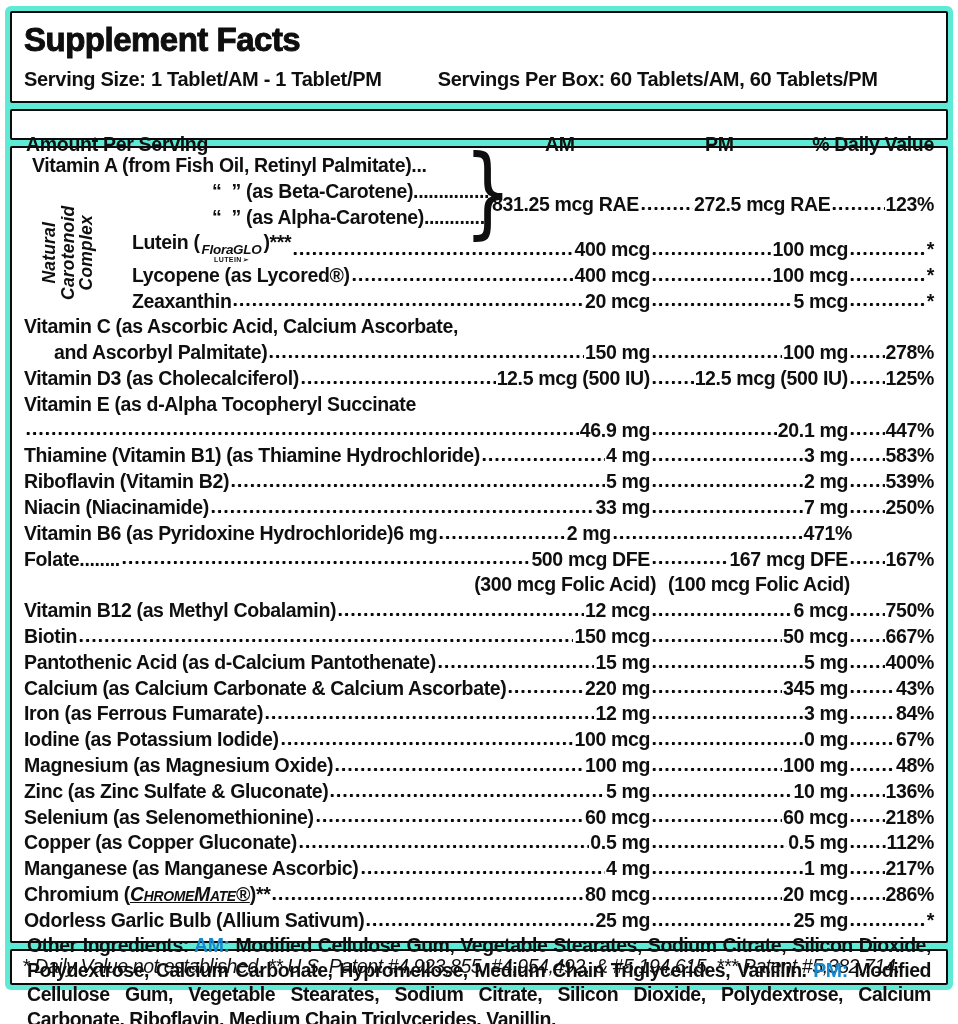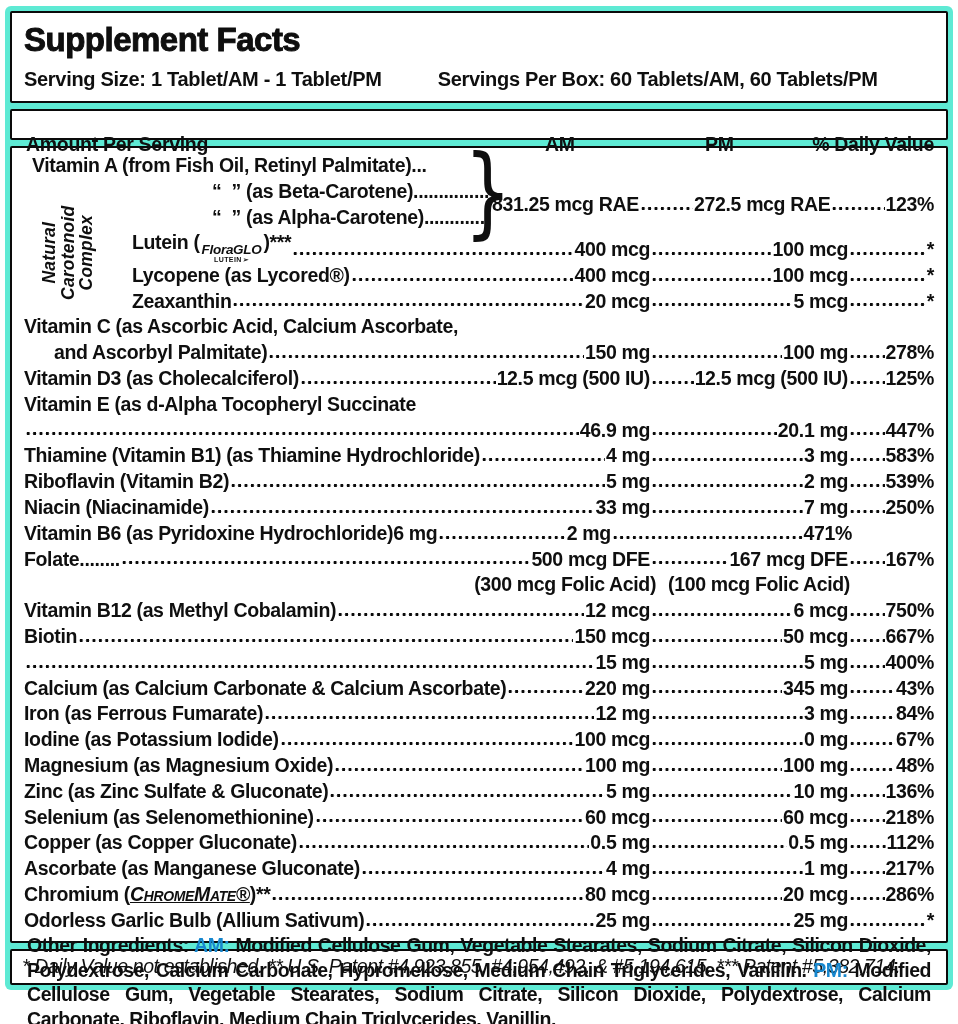--- a/index.html
+++ b/index.html
@@ -321,20 +321,21 @@
               <span class="dots"></span>
               <span class="val">50 mcg</span>
             </div>
             <div class="cell">
               <span class="dots"></span>
               <span class="val">667%</span>
             </div>
           </div>
           <div class="trow">
             <div class="cell">
+              <span class="nm">Pantothenic Acid (as d-Calcium Pantothenate)</span>
               <span class="dots"></span>
               <span class="val">15 mg</span>
             </div>
             <div class="cell">
               <span class="dots"></span>
               <span class="val">5 mg</span>
             </div>
             <div class="cell">
               <span class="dots"></span>
               <span class="val">400%</span>
@@ -440,21 +441,21 @@
               <span class="dots"></span>
               <span class="val">0.5 mg</span>
             </div>
             <div class="cell">
               <span class="dots"></span>
               <span class="val">112%</span>
             </div>
           </div>
           <div class="trow">
             <div class="cell">
-              <span class="nm">Ascorbate (as Manganese Gluconate)</span>
+              <span class="nm">Manganese (as Manganese Ascorbic)</span>
               <span class="dots"></span>
               <span class="val">4 mg</span>
             </div>
             <div class="cell">
               <span class="dots"></span>
               <span class="val">1 mg</span>
             </div>
             <div class="cell">
               <span class="dots"></span>
               <span class="val">217%</span>

